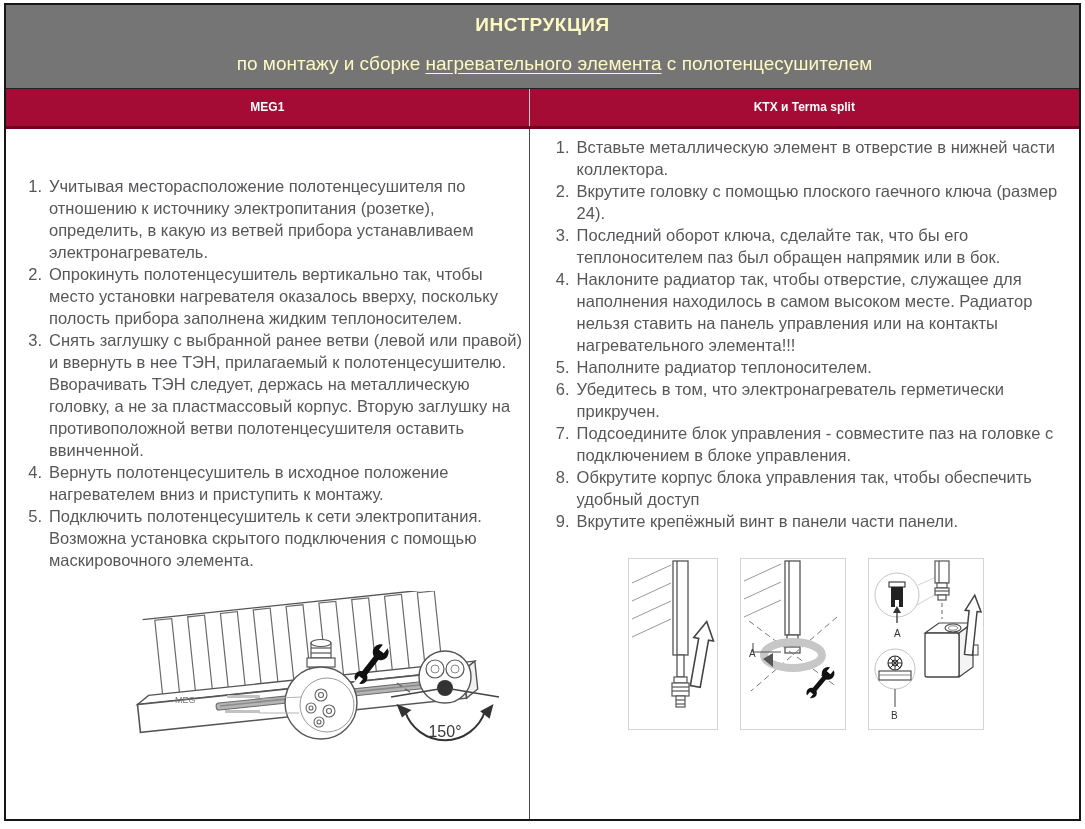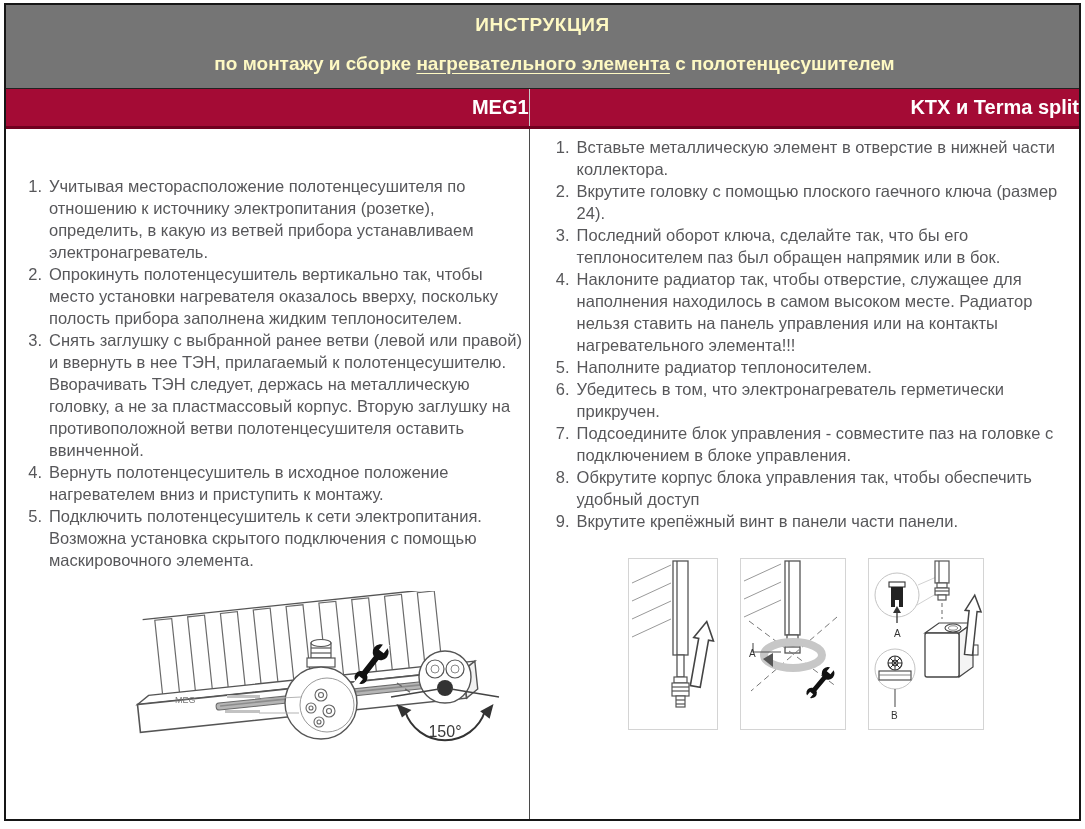--- a/index.html
+++ b/index.html
@@ -10,29 +10,29 @@
   .sheet{
     position:absolute;left:4px;top:3px;width:1073px;height:814px;
     border:2px solid #161616;display:flex;flex-direction:column;background:#fff;
   }
   
   .title-band{
     background:#757575;color:#fef9c3;text-align:center;
     height:83px;border-bottom:1px solid #222;flex:0 0 auto;
   }
   .title-line1{font-size:19px;font-weight:bold;padding-top:9px;letter-spacing:.5px;}
-  .title-line2{font-size:19px;font-weight:bold;margin-top:17px;padding-left:24px;}
+  .title-line2{font-size:19px;font-weight:normal;margin-top:17px;padding-left:24px;}
   .title-line2 .u{text-decoration:underline;text-underline-offset:3px;}
   
   .col-heads{
     display:flex;background:#A40B35;height:37px;flex:0 0 auto;
     border-bottom:3px solid #70001f;
   }
   .col-head{
-    color:#fff;font-weight:bold;font-size:20px;line-height:37px;text-align:right;
+    color:#fff;font-weight:bold;font-size:12px;line-height:37px;text-align:center;
   }
   .col-head.left{width:48.8%;border-right:1px solid #c9c9c9;box-sizing:border-box;}
   .col-head.right{flex:1;}
   
   .body{flex:1;display:flex;min-height:0;}
   .col{box-sizing:border-box;color:#57575a;font-size:16.5px;line-height:22px;}
   .col.left{width:48.8%;border-right:1px solid #4a4a4a;padding:46px 4px 0 8px;}
   .col.right{flex:1;padding:7px 8px 0 12px;}
   .item{display:flex;}
   .item .num{flex:0 0 28px;text-align:right;margin-right:7px;}

